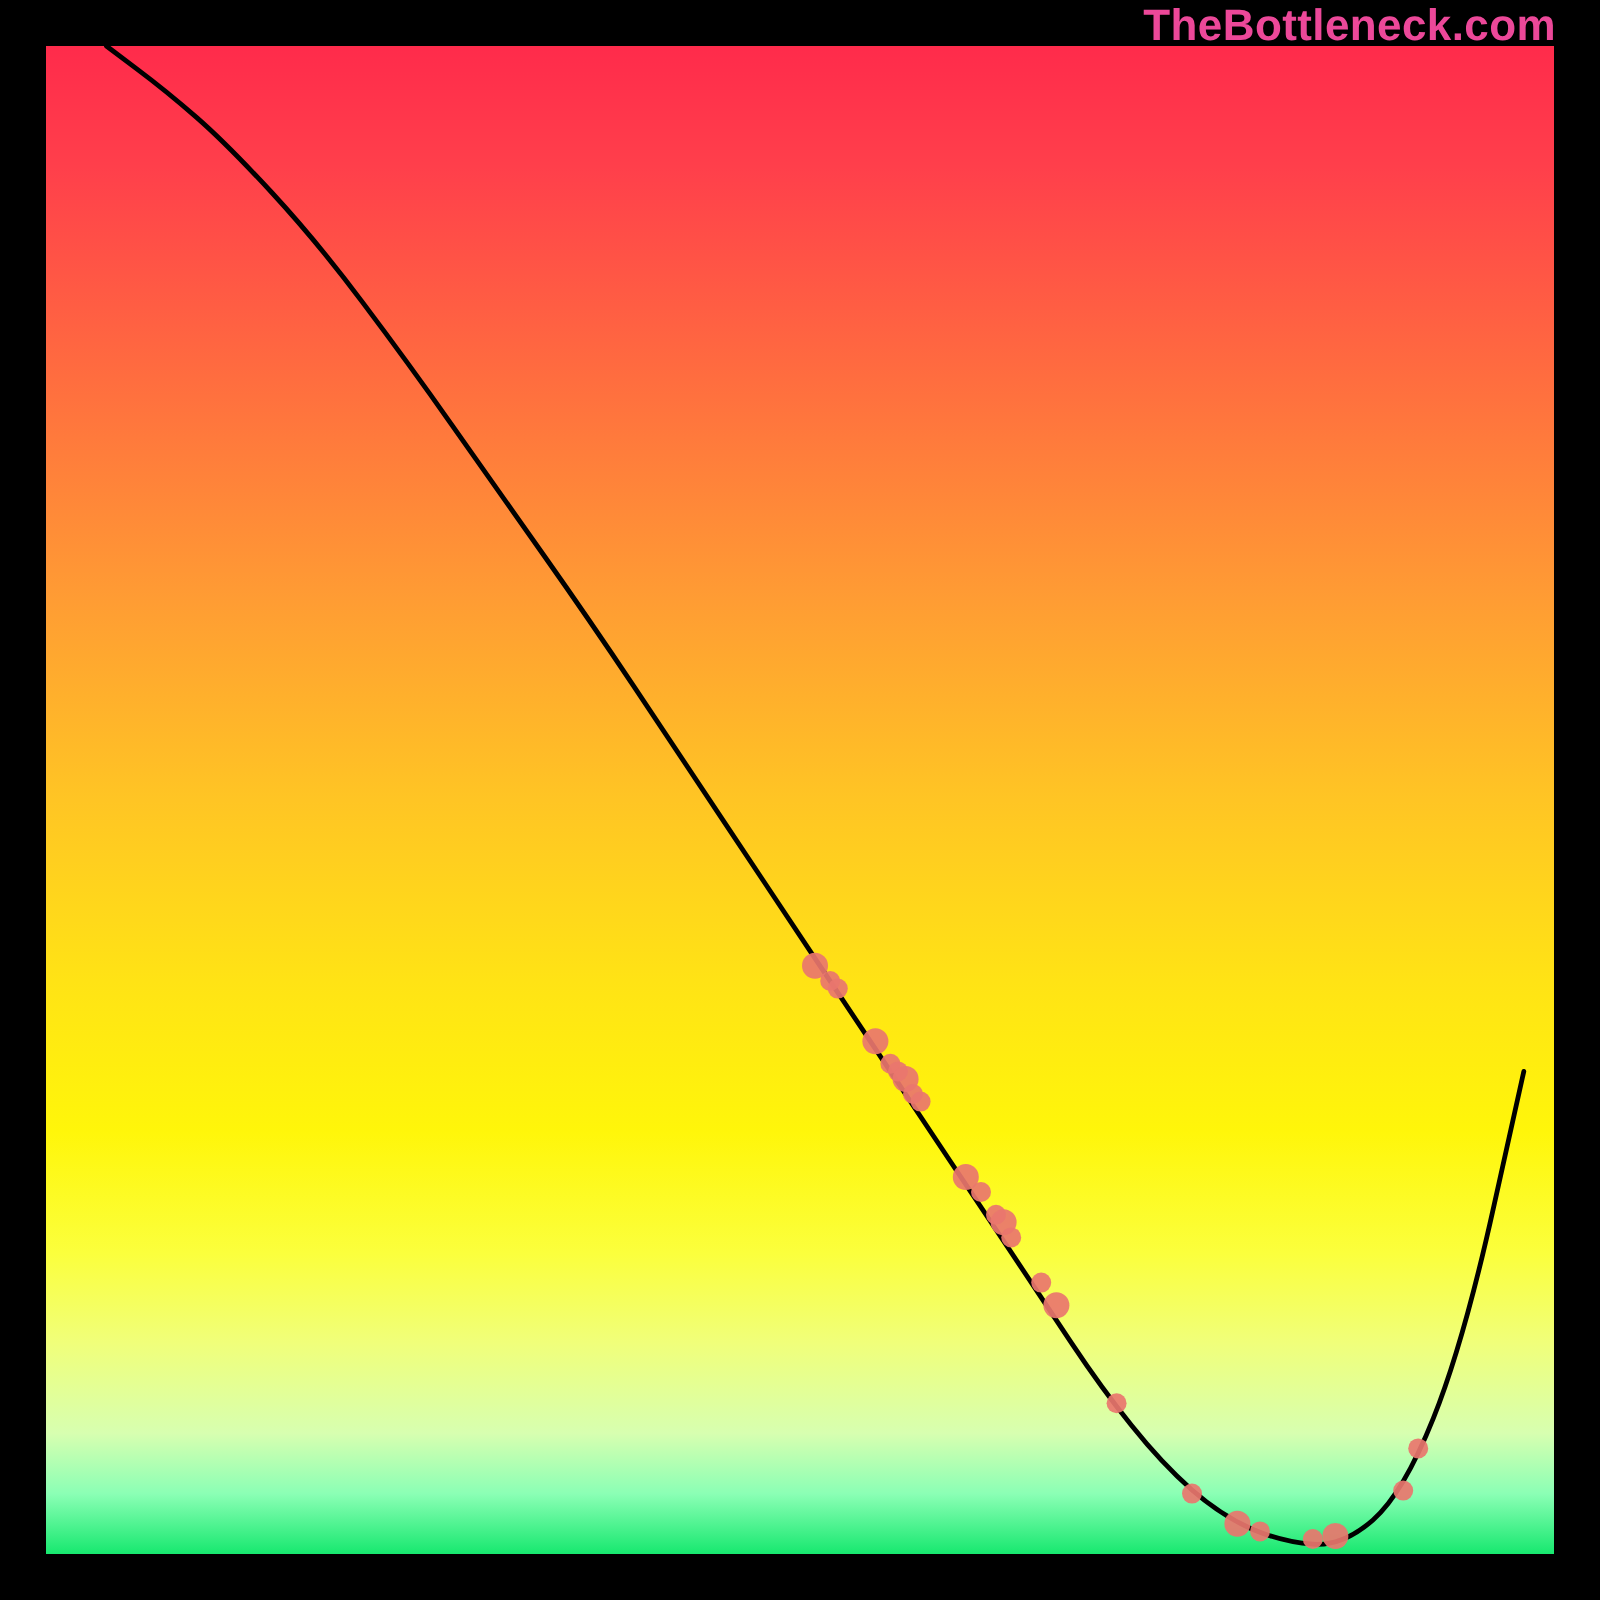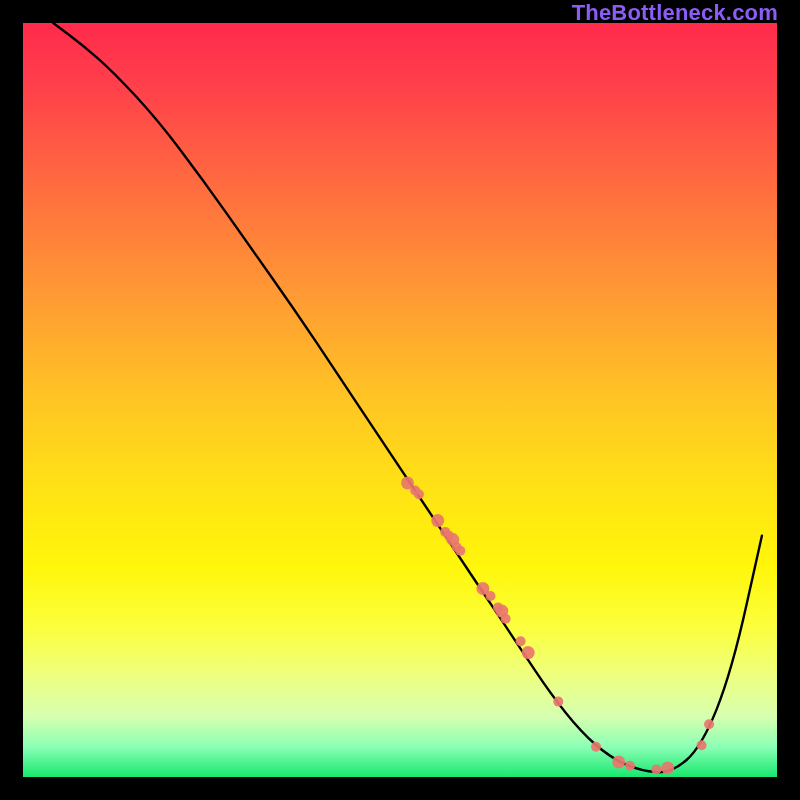--- a/index.html
+++ b/index.html
@@ -31,21 +31,21 @@
     width: 754px; height: 754px;
     overflow: visible;
   }
   .watermark {
     position: absolute;
     top: 0;
     right: 22px;
     font-family: Arial, Helvetica, sans-serif;
     font-size: 22px;
     font-weight: 600;
-    color: #8b5cf6;
+    color: #ec4899;
     letter-spacing: 0.2px;
   }
 </style>
 </head>
 <body>
 
 <div class="frame">
   <svg class="plot-svg" viewBox="0 0 754 754">
     <path id="curve-path" fill="none" stroke="#000" stroke-width="2.4" stroke-linejoin="round" stroke-linecap="round" d="M 30.2 0.0 Q 30.2 0.0 45.2 11.3 Q 60.3 22.6 75.4 35.8 Q 90.5 49.0 113.1 73.5 Q 135.7 98.0 158.3 128.2 Q 181.0 158.3 203.6 190.4 Q 226.2 222.4 248.8 254.5 Q 271.4 286.5 294.1 320.4 Q 316.7 354.4 339.3 388.3 Q 361.9 422.2 384.5 456.2 Q 407.2 490.1 422.2 512.7 Q 437.3 535.3 452.4 558.0 Q 467.5 580.6 482.6 603.2 Q 497.6 625.8 512.7 648.4 Q 527.8 671.1 542.9 689.9 Q 558.0 708.8 573.0 722.0 Q 588.1 735.1 603.2 741.6 Q 618.3 748.0 633.4 749.1 Q 648.4 750.2 663.5 737.0 Q 678.6 723.8 693.7 686.1 Q 708.8 648.4 723.8 580.6 T 738.9 512.7"></path>
     <g id="markers-group">

